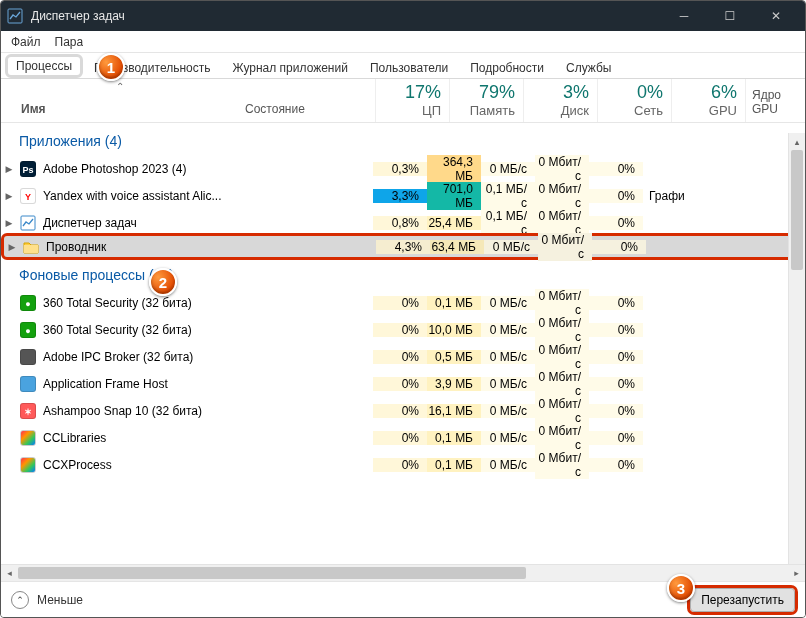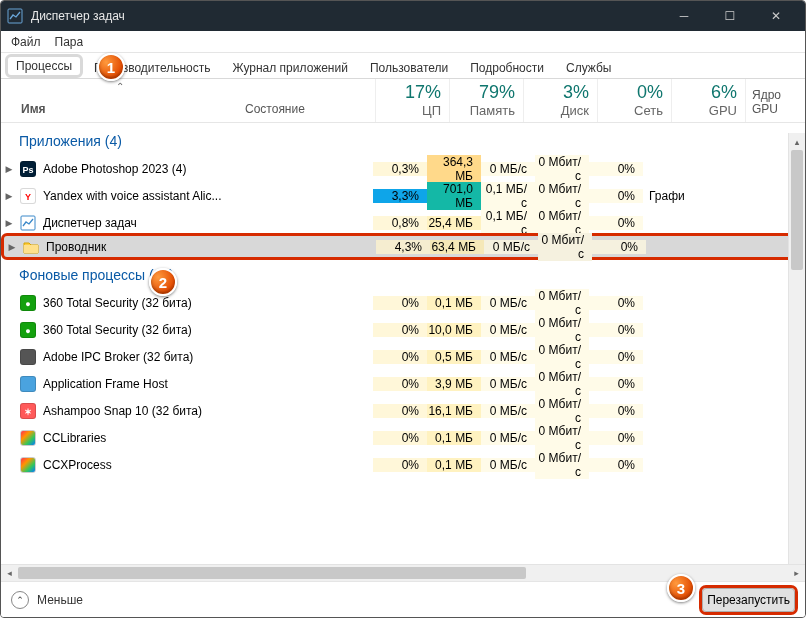--- a/index.html
+++ b/index.html
@@ -130,21 +130,21 @@
     display:flex;
     align-items:center;
     padding: 0 10px;
     background:#fff;
   }
   .footer .less-btn { display:flex; align-items:center; gap:8px; cursor:pointer; font-size:12px; color:#333; }
   .footer .less-btn .circ { width:18px; height:18px; border:1px solid #888; border-radius:50%; display:flex; align-items:center; justify-content:center; font-size:9px; }
   .footer .spacer { flex:1; }
   .footer .restart-btn {
     border: 1px solid #adadad; background:#e1e1e1;
-    padding: 4px 4px;
+    padding: 4px 10px;
     font-size:12px; cursor:pointer;text-align:center;
   }
   .callout-btn { outline:3px solid #d62b00; border-radius:4px; }
   
   .badge {
     position:absolute;
     width:28px; height:28px;
     border-radius:50%;
     background: radial-gradient(circle at 30% 30%, #ff9a3d, #e24a00 70%);
     border:2px solid #fff;

